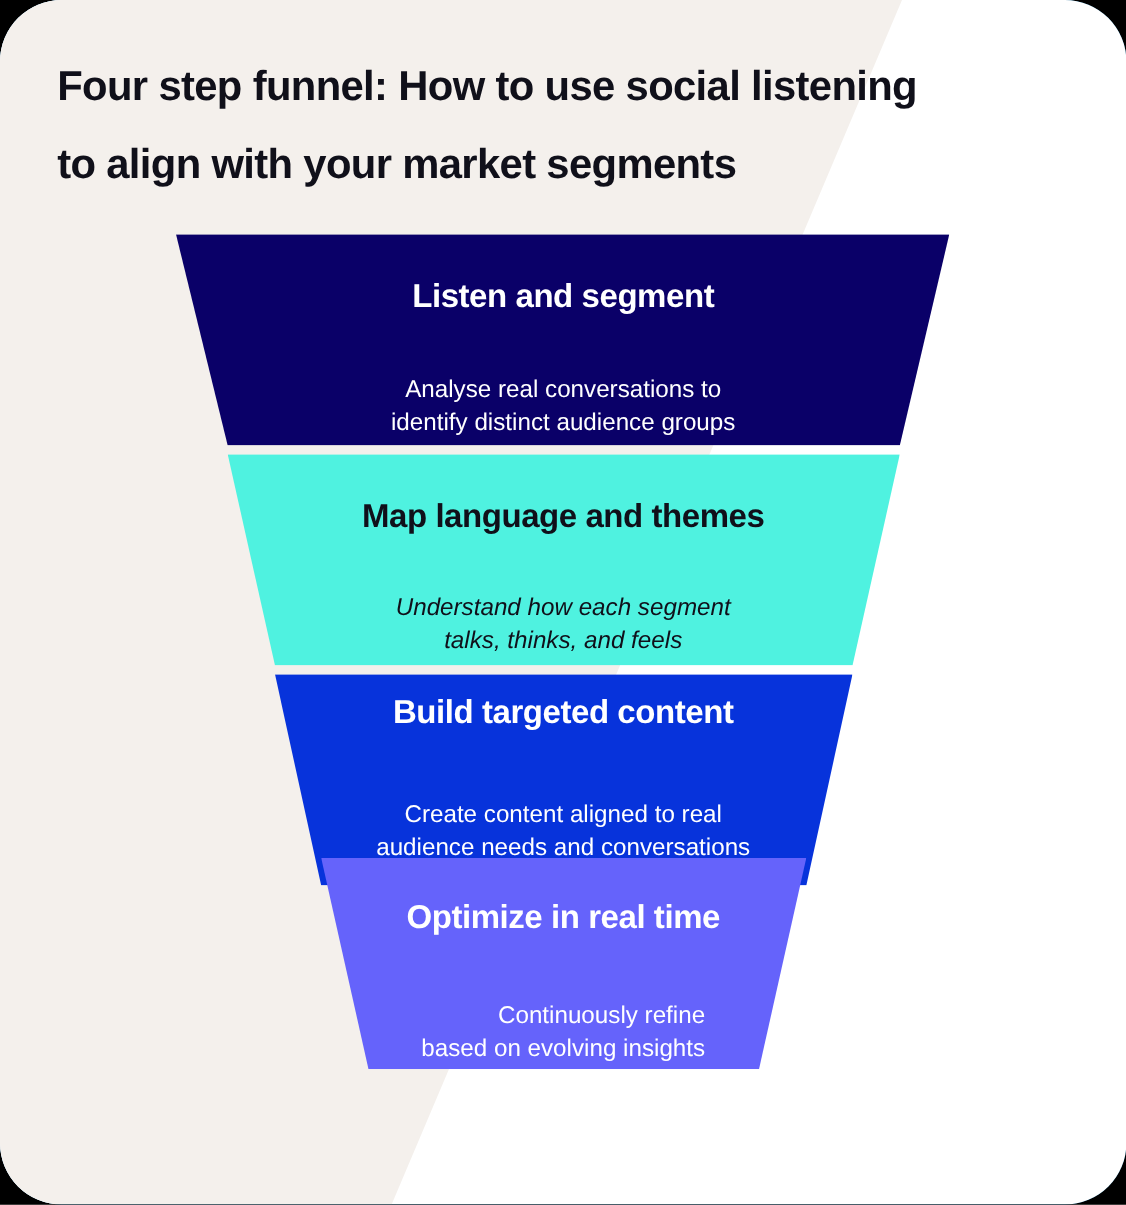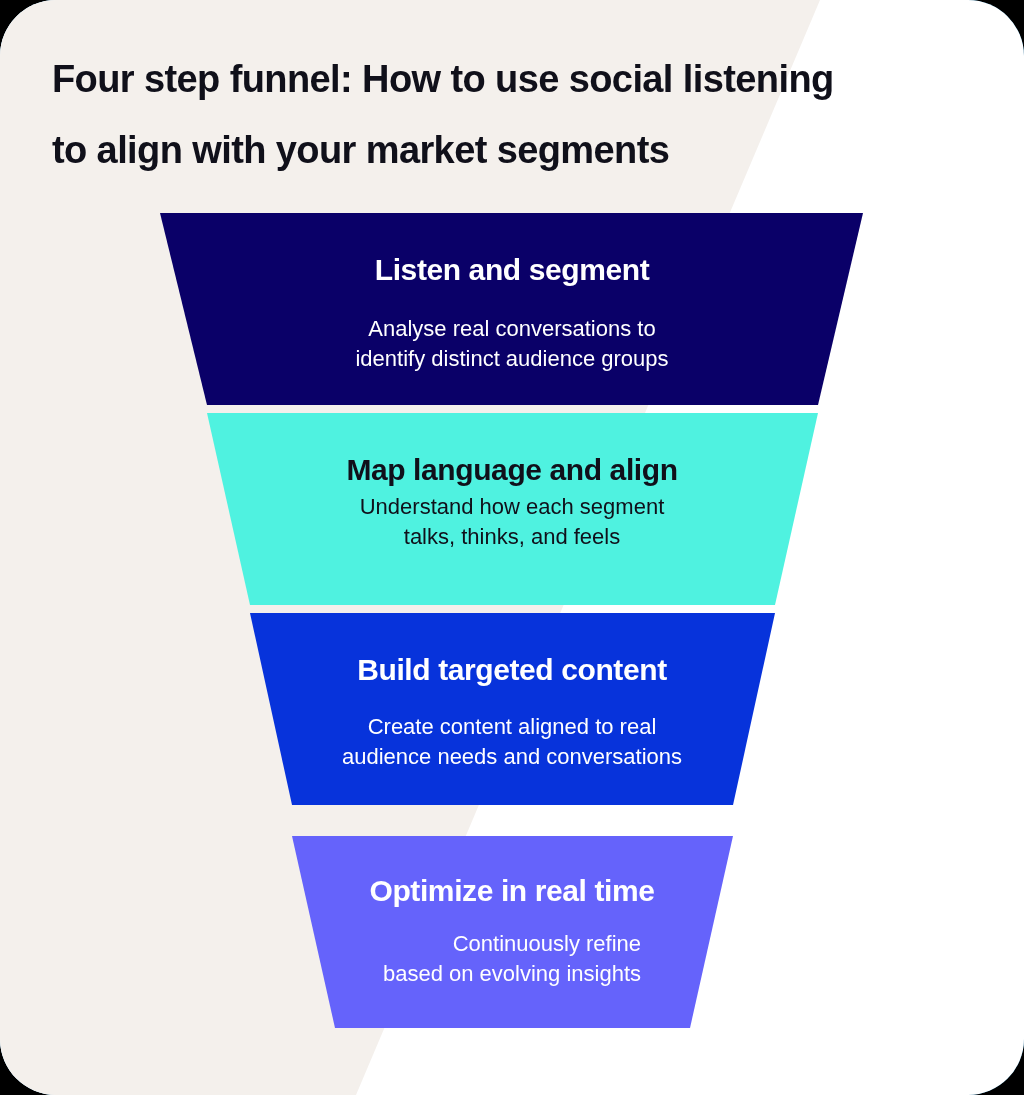--- a/index.html
+++ b/index.html
@@ -92,40 +92,41 @@
     white-space: pre-line;
   }
 
   
   #step-0 { top: 213px; }
   #step-0 .shape { clip-path: polygon(160px 0, 863px 0, 818px 192px, 207px 192px); }
   #step-1 { top: 413px; }
   #step-1 .shape { clip-path: polygon(207px 0, 818px 0, 775px 192px, 250px 192px); }
   #step-2 { top: 613px; }
   #step-2 .shape { clip-path: polygon(250px 0, 775px 0, 733px 192px, 292px 192px); }
-  #step-3 { top: 836px; }
+  #step-3 { top: 780px; }
   #step-3 .shape { clip-path: polygon(292px 0, 733px 0, 690px 192px, 335px 192px); }
 
   .shape {
     position: absolute;
     inset: 0;
   }
   .step-content {
     position: relative;
     z-index: 2;
     display: flex;
     flex-direction: column;
     align-items: center;
     width: 100%;
+    gap: 35px;
   }
   #step-0 .step-content { padding-top: 40px; }
-  #step-0 .step-desc { margin-top: 28px; }
+  #step-0 .step-desc { margin-top: 18px; }
   #step-1 .step-content { padding-top: 40px; }
-  #step-1 .step-desc { margin-top: 6px; }
-  #step-2 .step-content { padding-top: 40px; }
+  #step-1 .step-desc { margin-top: 16px; font-style: italic; }
+  #step-2 .step-content { padding-top: 18px; }
   #step-2 .step-desc { margin-top: 26px; }
   #step-3 .step-content { padding-top: 38px; }
   #step-3 .step-desc { margin-top: 22px; text-align: right; }
 </style>
 </head>
 <body>
 
 <div id="card">
 
   <div id="bg-white" style="background: rgb(255, 255, 255);"></div>
@@ -143,21 +144,21 @@
       <div class="step-content">
         <div class="step-title" style="color: rgb(255, 255, 255);">Listen and segment</div>
         <div class="step-desc" style="color: rgb(255, 255, 255);">Analyse real conversations to
 identify distinct audience groups</div>
       </div>
     </div>
 
     <div class="funnel-step" id="step-1">
       <div class="shape" style="background: rgb(79, 242, 224);"></div>
       <div class="step-content">
-        <div class="step-title" style="color: rgb(16, 16, 26);">Map language and align</div>
+        <div class="step-title" style="color: rgb(16, 16, 26);">Map language and themes</div>
         <div class="step-desc" style="color: rgb(16, 16, 26);">Understand how each segment
 talks, thinks, and feels</div>
       </div>
     </div>
 
     <div class="funnel-step" id="step-2">
       <div class="shape" style="background: rgb(7, 51, 219);"></div>
       <div class="step-content">
         <div class="step-title" style="color: rgb(255, 255, 255);">Build targeted content</div>
         <div class="step-desc" style="color: rgb(255, 255, 255);">Create content aligned to real

